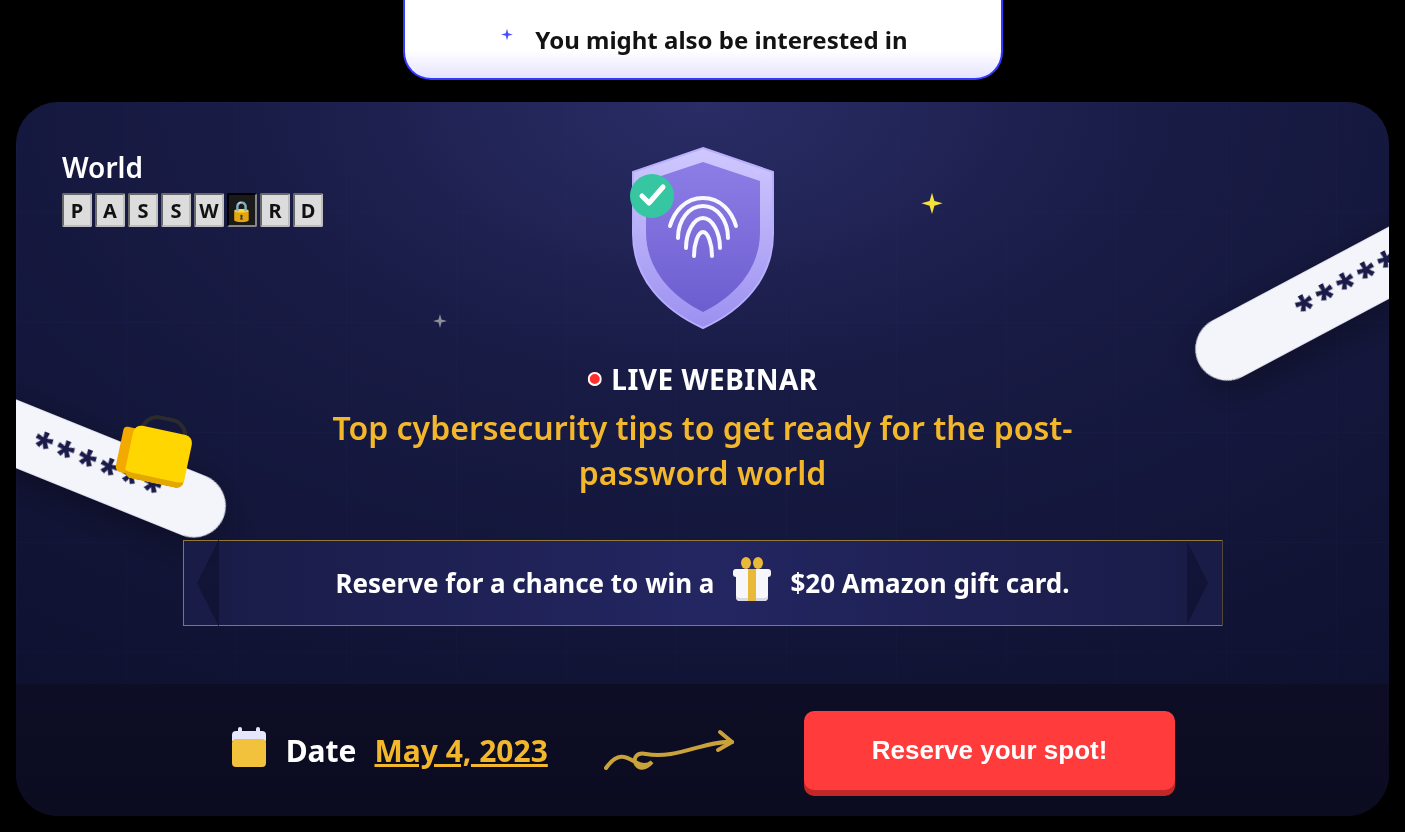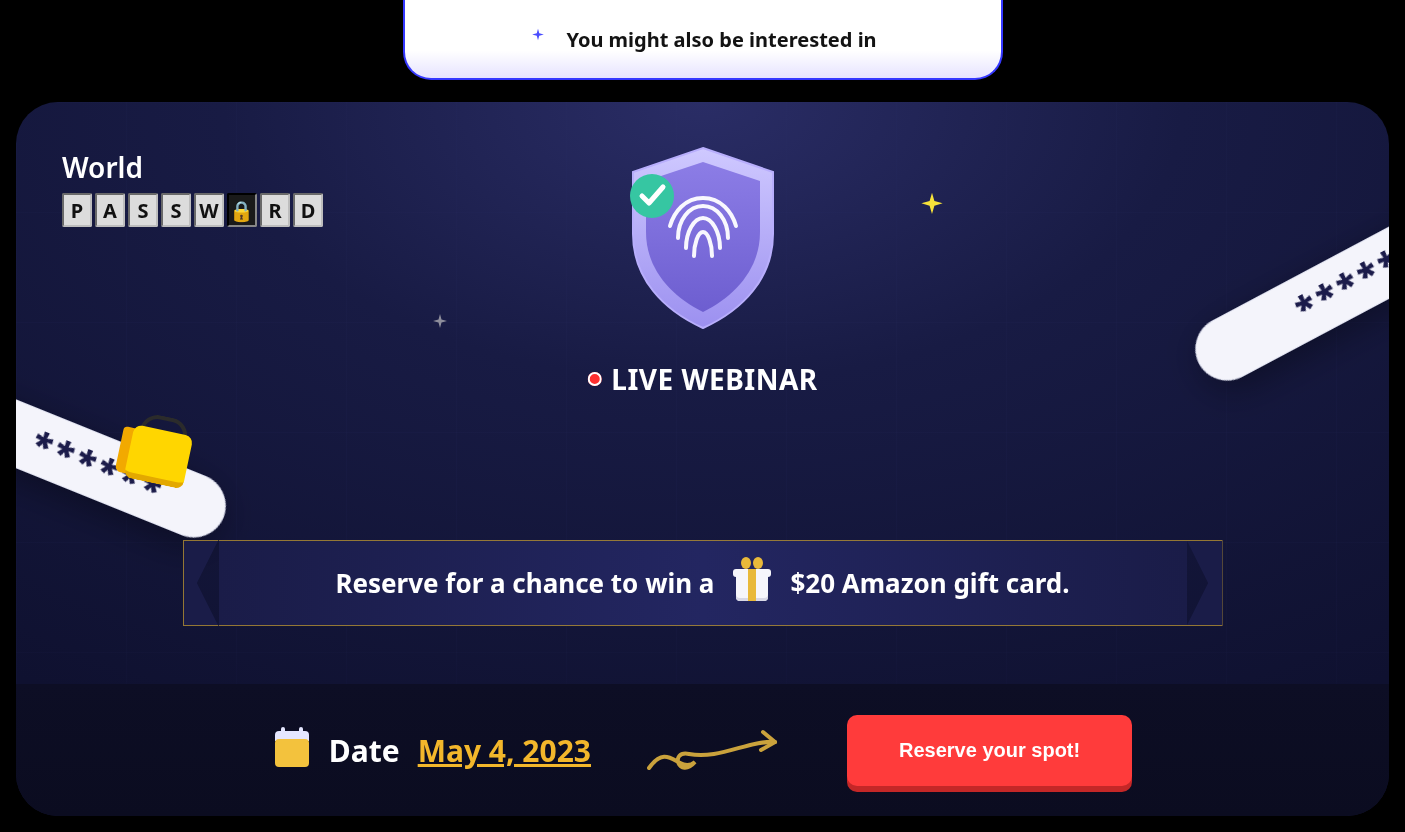--- a/index.html
+++ b/index.html
@@ -36,21 +36,21 @@
     border:2px solid var(--blue-border);
     border-radius:0 0 28px 28px;
     border-top:none;
     display:flex;
     align-items:center;
     justify-content:center;
     gap:18px;
     z-index:4;
   }
   .tag .sparkle-icon{color:#4a4dff;}
-  .tag .txt{font-size:20px;font-weight:700;color:#131313;letter-spacing:0;}
+  .tag .txt{font-size:24px;font-weight:700;color:#131313;letter-spacing:0;}
 
   
   .card{
     position:absolute;
     left:16px; right:16px; top:102px;
     height:714px;
     border-radius:42px;
     background:
       radial-gradient(1200px 700px at 50% 0%, #2a2d66 0%, #181b44 40%, #0f1130 100%);
     overflow:hidden;
@@ -142,21 +142,21 @@
   .cal-icon .body{position:absolute;left:2px;right:2px;top:8px;bottom:2px;background:#f3c23d;border-radius:4px;}
   .cal-icon .peg{position:absolute;top:-4px;width:4px;height:8px;background:#e5e7ff;border-radius:2px;}
   .cal-icon .peg.l{left:8px;} .cal-icon .peg.r{right:8px;}
   .date-label{color:#fff;font-size:30px;font-weight:700;}
   .date-value{color:var(--gold);font-size:30px;font-weight:700;text-decoration:underline;}
 
   .swirl{width:160px;height:60px;}
 
   .cta{
     background:var(--red);color:#fff;border:none;border-radius:10px;
-    padding:24px 52px;font-size:20px;font-weight:600;cursor:pointer;
+    padding:24px 68px;font-size:26px;font-weight:600;cursor:pointer;
     box-shadow:0 6px 0 #c42727;
   }
 
   
   .pill{
     position:absolute;width:340px;height:64px;border-radius:32px;background:#f4f4fb;
     filter:drop-shadow(0 10px 18px rgba(0,0,0,.35));
     display:flex;align-items:center;justify-content:center;gap:10px;color:#1b1b4a;font-size:36px;font-weight:900;
     border:1px solid #dfe1ef;
   }
@@ -247,20 +247,21 @@
       <svg width="24" height="24" viewBox="0 0 24 24">
           <path d="M12 2l1.5 5.5L19 9l-5.5 1.5L12 16l-1.5-5.5L5 9l5.5-1.5L12 2z" fill="#8e8e9c"></path>
         </svg>
     </span>
 
     <div class="live">
       <span class="dot"></span>
       <span>LIVE WEBINAR</span>
     </div>
 
+    <div class="talk-title">Top cybersecurity tips to get ready for the post-password world</div>
 
     <div class="ribbon">
       <div class="notch l"></div>
       <div class="body">
         <span>Reserve for a chance to win a</span>
         <span class="gift">
           <span class="bow"></span>
             <span class="lid"></span>
             <span class="box"></span>
             <span class="rib"></span>

